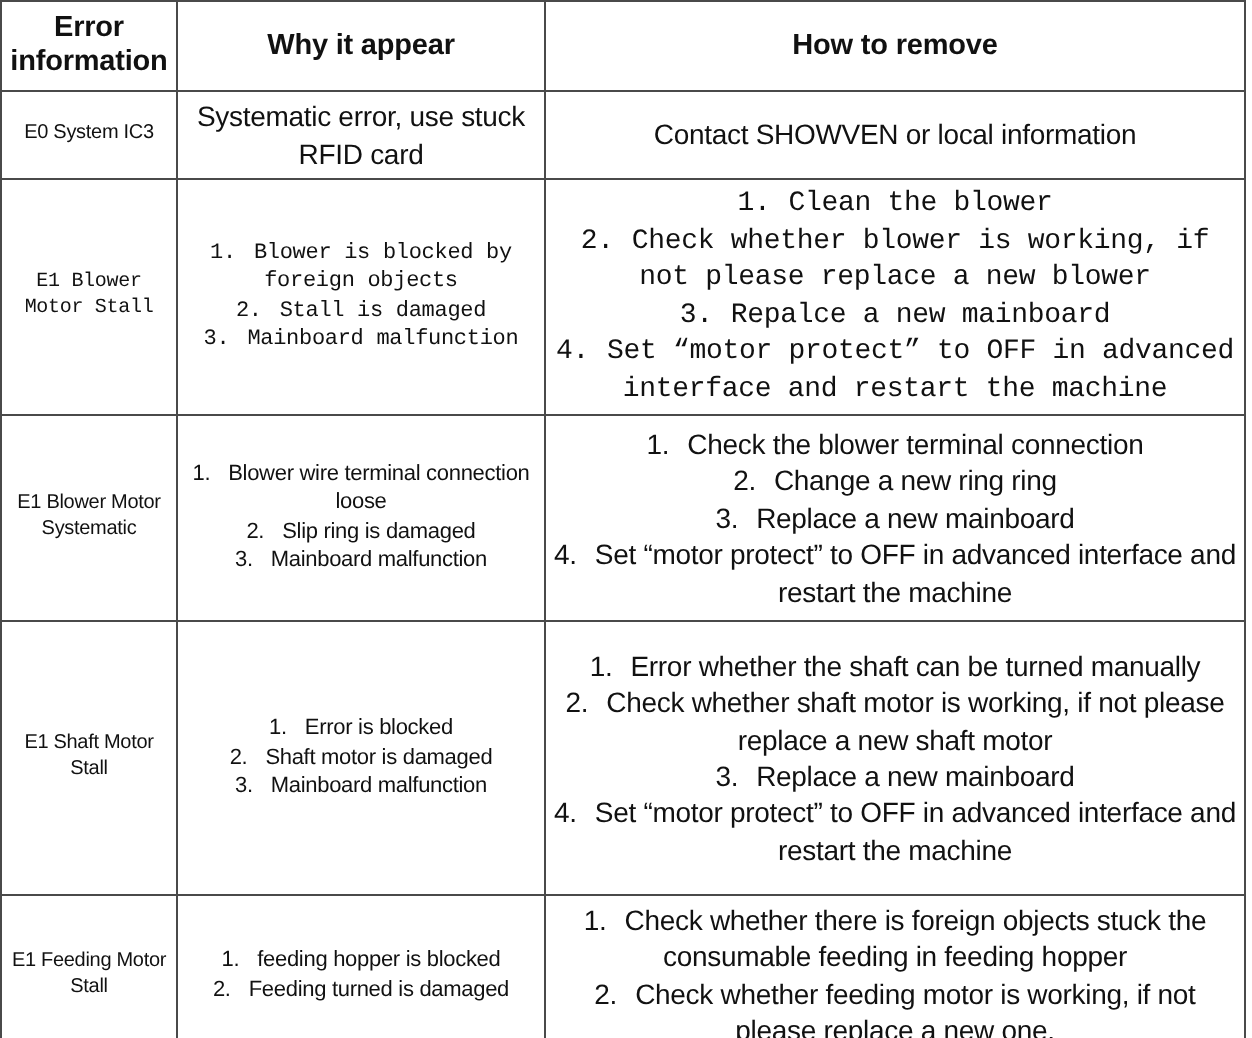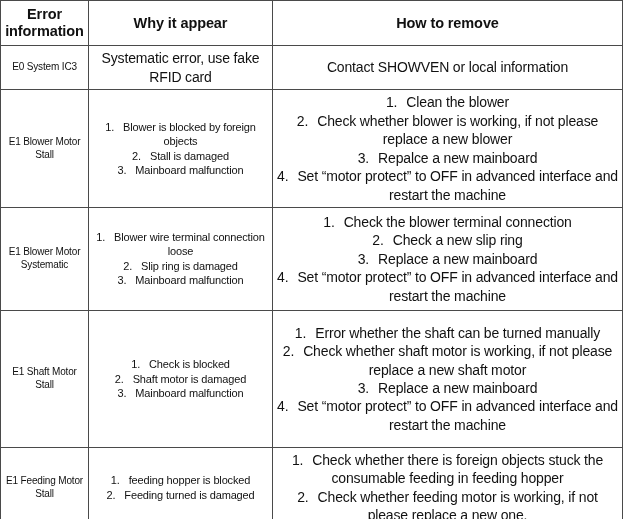--- a/index.html
+++ b/index.html
@@ -72,21 +72,21 @@
   }
   .num {
     display: inline;
     padding-right: 9px;
   }
   .plain-line { display: block; }
 
   
   tr.r-head  td, tr.r-head th { height: 42px; }
   tr.r-e0 td   { height: 43px; }
-  tr.r-e1a td  { height: 115px; }
+  tr.r-e1a td  { height: 115px; font-family: Liberation Mono, monospace; }
   tr.r-e1b td  { height: 103px; }
   tr.r-e1c td  { height: 137px; }
   tr.r-e1d td  { height: 79px; }
 </style>
 </head>
 <body>
 
 <div class="sheet">
   <table class="error-table">
     <colgroup>
@@ -99,21 +99,21 @@
         <th class="th-code">Error information</th>
         <th class="th-why">Why it appear</th>
         <th class="th-fix">How to remove</th>
       </tr>
     </thead>
     <tbody>
       <tr class="r-e0">
         <td class="cell-code">E0 System IC3</td>
         <td class="cell-body">
             <span class="lines">
-              <span class="plain-line"><span>Systematic error, use fake</span></span>
+              <span class="plain-line"><span>Systematic error, use stuck</span></span>
               <span class="plain-line"><span>RFID card</span></span>
             </span>
           </td>
         <td class="cell-body">
             <span class="lines">
               <span class="plain-line"><span>Contact SHOWVEN or local information</span></span>
             </span>
           </td>
       </tr>
       <tr class="r-e1a">
@@ -139,31 +139,31 @@
         <td class="cell-body narrow">
             <span class="lines">
               <span class="line"><span class="num">1.</span><span>Blower wire terminal connection loose</span></span>
               <span class="line"><span class="num">2.</span><span>Slip ring is damaged</span></span>
               <span class="line"><span class="num">3.</span><span>Mainboard malfunction</span></span>
             </span>
           </td>
         <td class="cell-body">
             <span class="lines">
               <span class="line"><span class="num">1.</span><span>Check the blower terminal connection</span></span>
-              <span class="line"><span class="num">2.</span><span>Check a new slip ring</span></span>
+              <span class="line"><span class="num">2.</span><span>Change a new ring ring</span></span>
               <span class="line"><span class="num">3.</span><span>Replace a new mainboard</span></span>
               <span class="line"><span class="num">4.</span><span>Set “motor protect” to OFF in advanced interface and restart the machine</span></span>
             </span>
           </td>
       </tr>
       <tr class="r-e1c">
         <td class="cell-code">E1 Shaft Motor Stall</td>
         <td class="cell-body narrow">
             <span class="lines">
-              <span class="line"><span class="num">1.</span><span>Check is blocked</span></span>
+              <span class="line"><span class="num">1.</span><span>Error is blocked</span></span>
               <span class="line"><span class="num">2.</span><span>Shaft motor is damaged</span></span>
               <span class="line"><span class="num">3.</span><span>Mainboard malfunction</span></span>
             </span>
           </td>
         <td class="cell-body">
             <span class="lines">
               <span class="line"><span class="num">1.</span><span>Error whether the shaft can be turned manually</span></span>
               <span class="line"><span class="num">2.</span><span>Check whether shaft motor is working, if not please replace a new shaft motor</span></span>
               <span class="line"><span class="num">3.</span><span>Replace a new mainboard</span></span>
               <span class="line"><span class="num">4.</span><span>Set “motor protect” to OFF in advanced interface and restart the machine</span></span>

